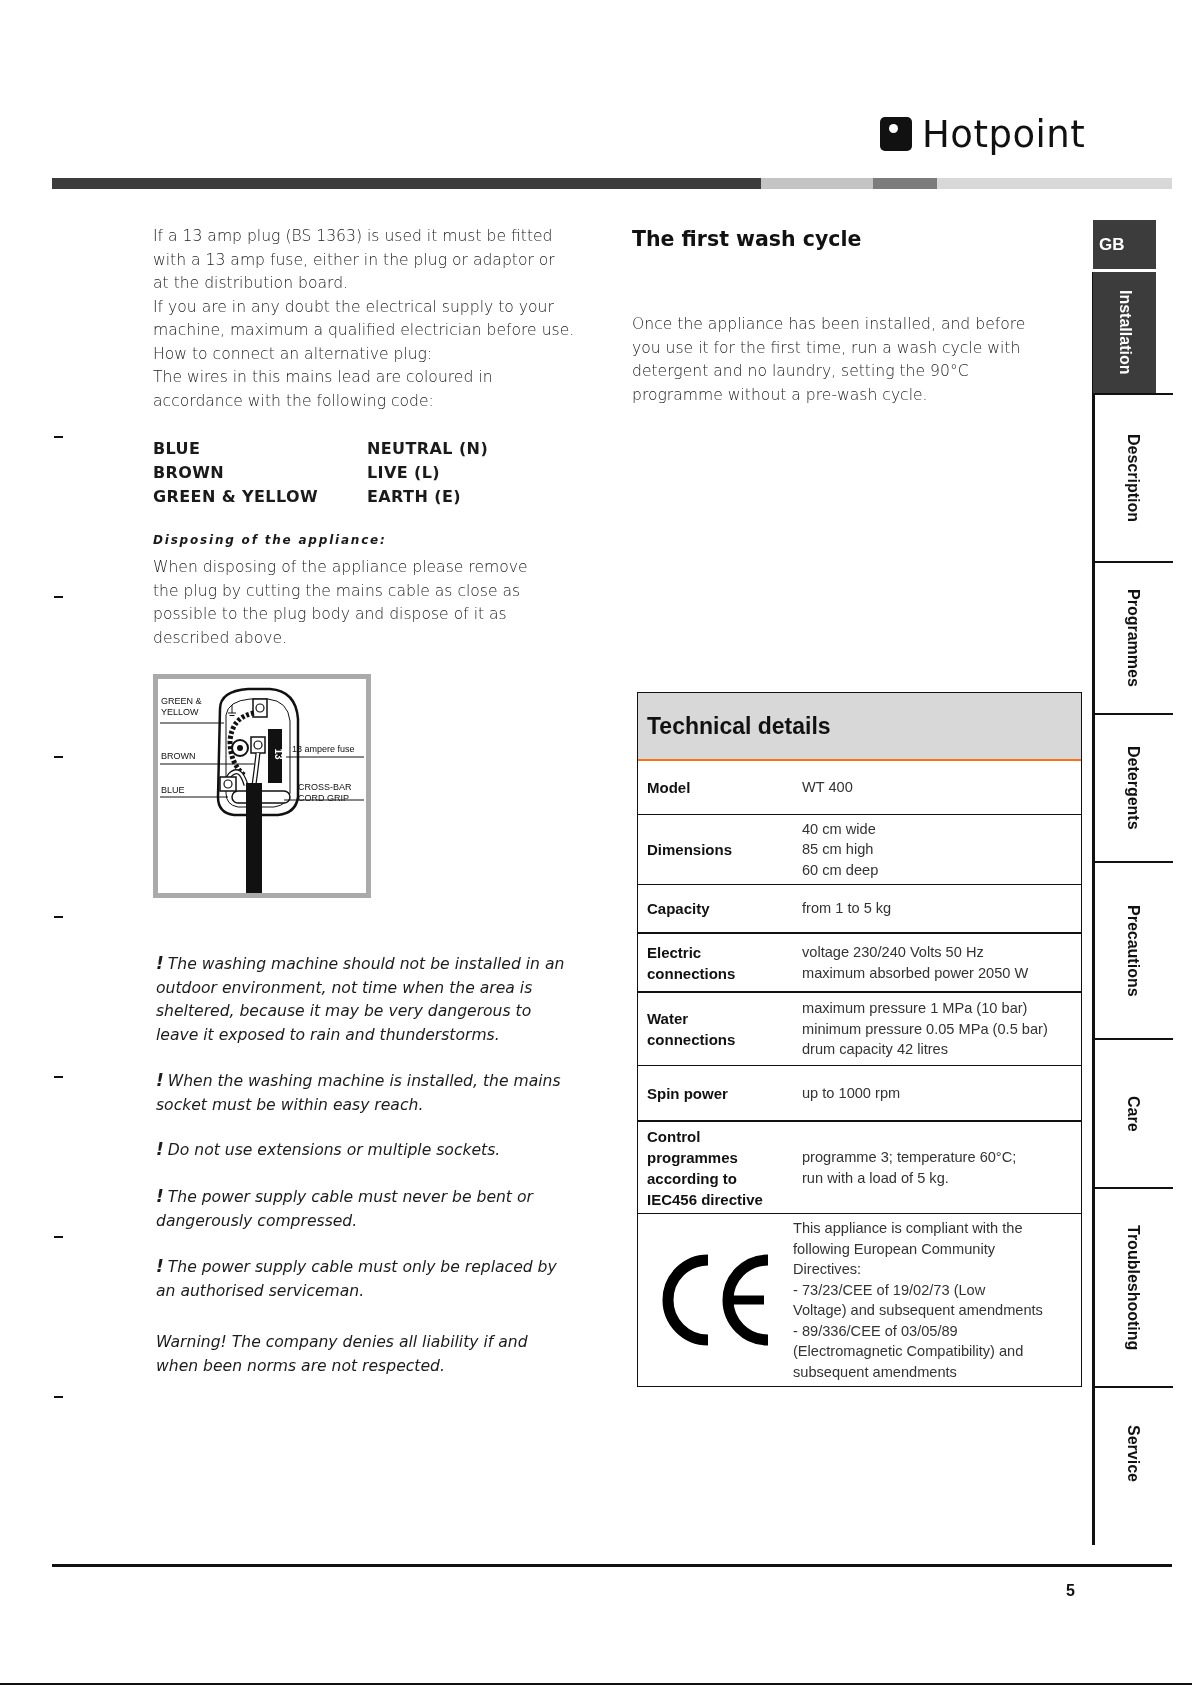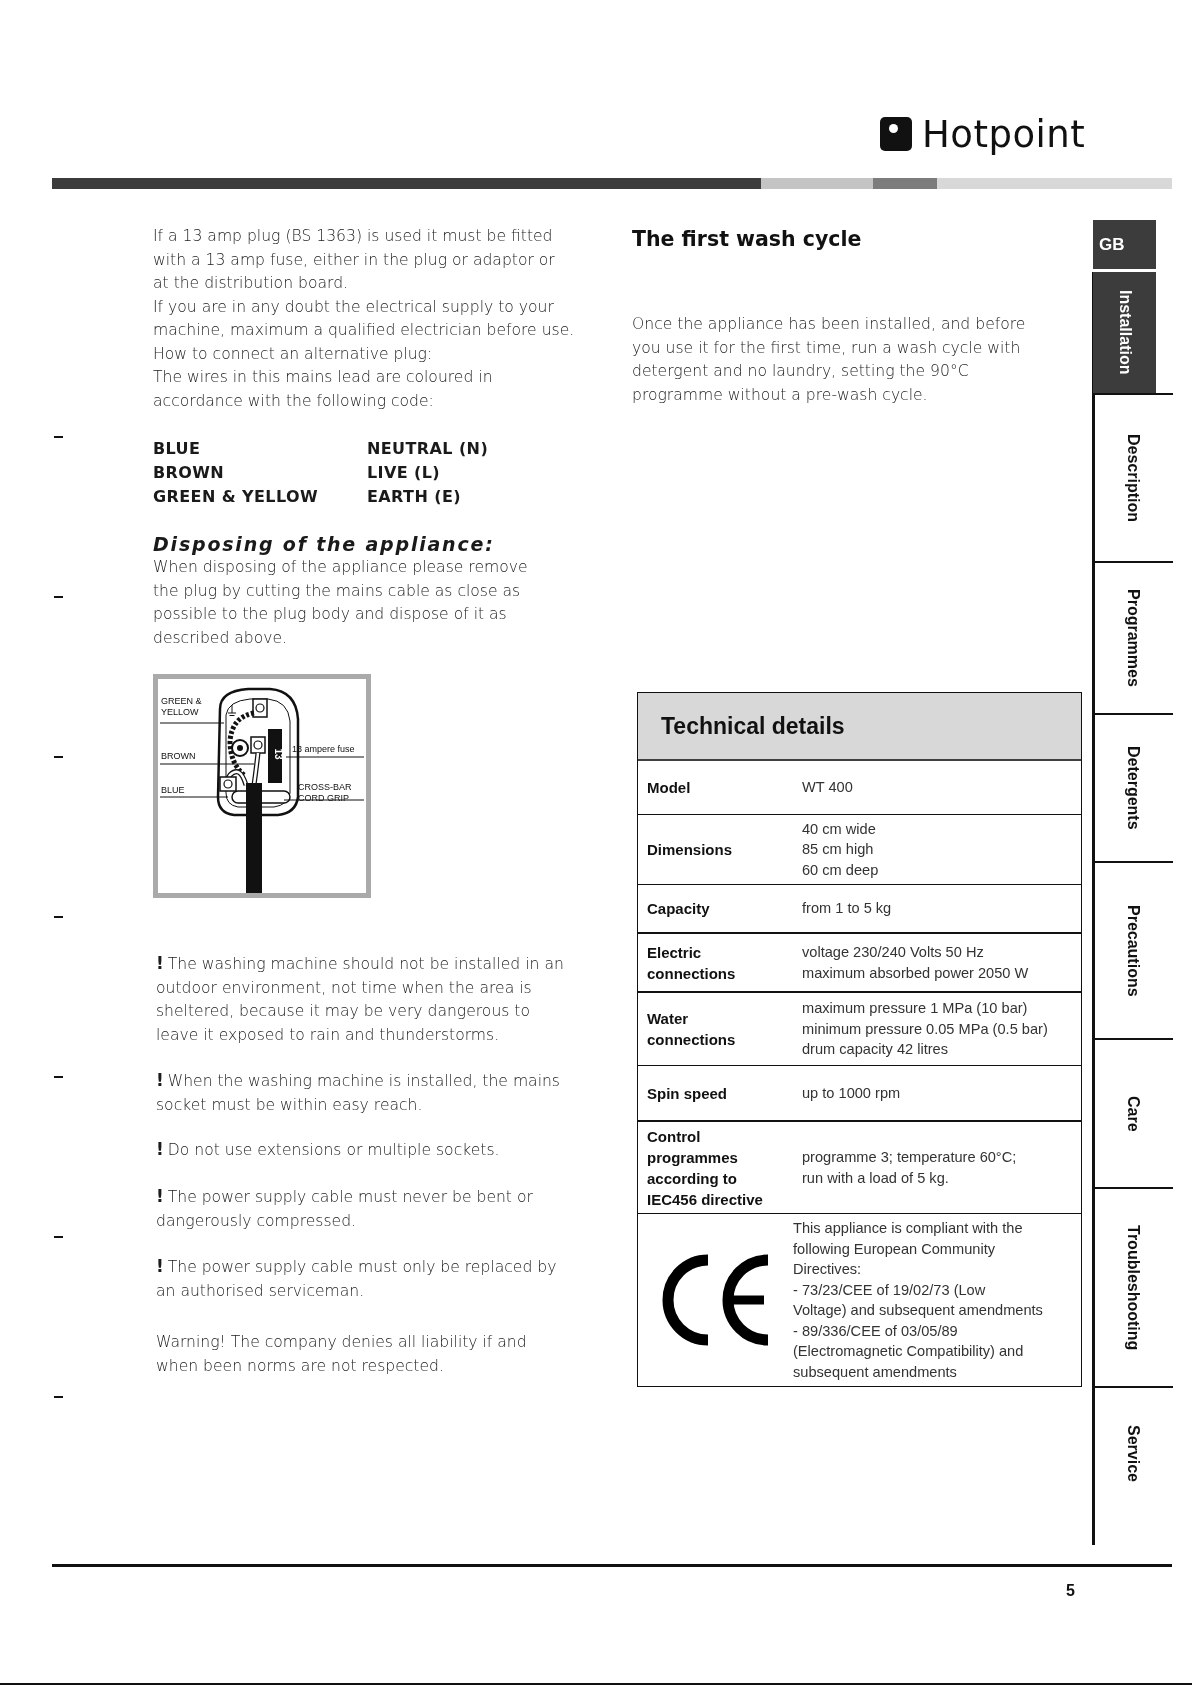--- a/index.html
+++ b/index.html
@@ -22,41 +22,41 @@
   
   .dash { left:54px; width:9px; height:1.5px; background:#111; }
 
   
   .body-text { font-family:"DejaVu Sans", sans-serif; font-size:15.6px; line-height:23.5px; color:#1c1c1c; font-weight:300; }
   .p1 { left:153px; top:225px; width:460px; }
   .p1 div { white-space:nowrap; }
   .wire-table { left:153px; top:437px; font-size:16px; line-height:24px; font-weight:bold; letter-spacing:0.4px; }
   .wire-row { display:flex; }
   .wire-row .c1 { width:214px; }
-  .disp-head { left:153px; top:533px; font-size:19px; font-weight:bold; font-style:italic; letter-spacing:1.8px; }
+  .disp-head { left:153px; top:533px; font-size:12px; font-weight:bold; font-style:italic; letter-spacing:1.8px; }
   .disp-text { left:153px; top:556px; width:440px; }
   .disp-text div { white-space:nowrap; }
 
   
   .plug-box { left:153px; top:674px; width:208px; height:214px; border:5px solid #aaa; background:#fff; }
   .plug-box svg { display:block; }
 
   
-  .warn { left:156px; width:460px; }
+  .warn { left:156px; width:460px;font-style:italic; }
   .warn div { white-space:nowrap; }
   .bang { font-weight:900; font-size:17px; margin-right:4px; }
 
   
   .first-title { left:632px; top:227px; font-size:20.5px; font-weight:bold; color:#111; }
   .first-text { left:632px; top:277px; width:460px;margin-top:36px; }
   .first-text div { white-space:nowrap; }
 
   
   .tech { left:637px; top:692px; width:443px; border:1px solid #111; }
-  .tech-head { background:#d8d8d8; height:66px; border-bottom:2px solid #404040; display:flex; align-items:center; padding-left:23px; font-family:"Liberation Sans", sans-serif; font-weight:bold; font-size:23px; color:#111; }
+  .tech-head { background:#d8d8d8; height:66px; border-bottom:2px solid #f97316; display:flex; align-items:center; padding-left:9px; font-family:"Liberation Sans", sans-serif; font-weight:bold; font-size:23px; color:#111; }
   .tech-row { display:flex; align-items:center; border-bottom:1.5px solid #111; font-family:"Liberation Sans", sans-serif; }
   .tech-row:last-child { border-bottom:none; }
   .tech-row.thick { border-bottom-width:2.5px; }
   .tech-label { width:155px; padding-left:9px; font-weight:bold; font-size:15px; line-height:21px; color:#111; }
   .tech-value { flex:1; font-size:14.6px; line-height:20.5px; color:#333; }
   .tech-value div { white-space:nowrap; }
   .ce-cell { width:155px; display:flex; justify-content:center; align-items:center; }
 
   
   .side-line { left:1092px; top:272px; width:2.5px; height:1273px; background:#111; }
@@ -264,21 +264,21 @@
     </div>
     <div class="tech-value">
       <div>maximum pressure 1 MPa (10 bar)</div>
       <div>minimum pressure 0.05 MPa (0.5 bar)</div>
       <div>drum capacity 42 litres</div>
     </div>
   </div>
 
   <div class="tech-row thick" style="height:54px">
     <div class="tech-label">
-        <div>Spin speed</div>
+        <div>Spin power</div>
       </div>
     <div class="tech-value">
         <div>up to 1000 rpm</div>
       </div>
   </div>
 
   <div class="tech-row" style="height:91px">
     <div class="tech-label">
       <div>Control</div>
       <div>programmes</div>

